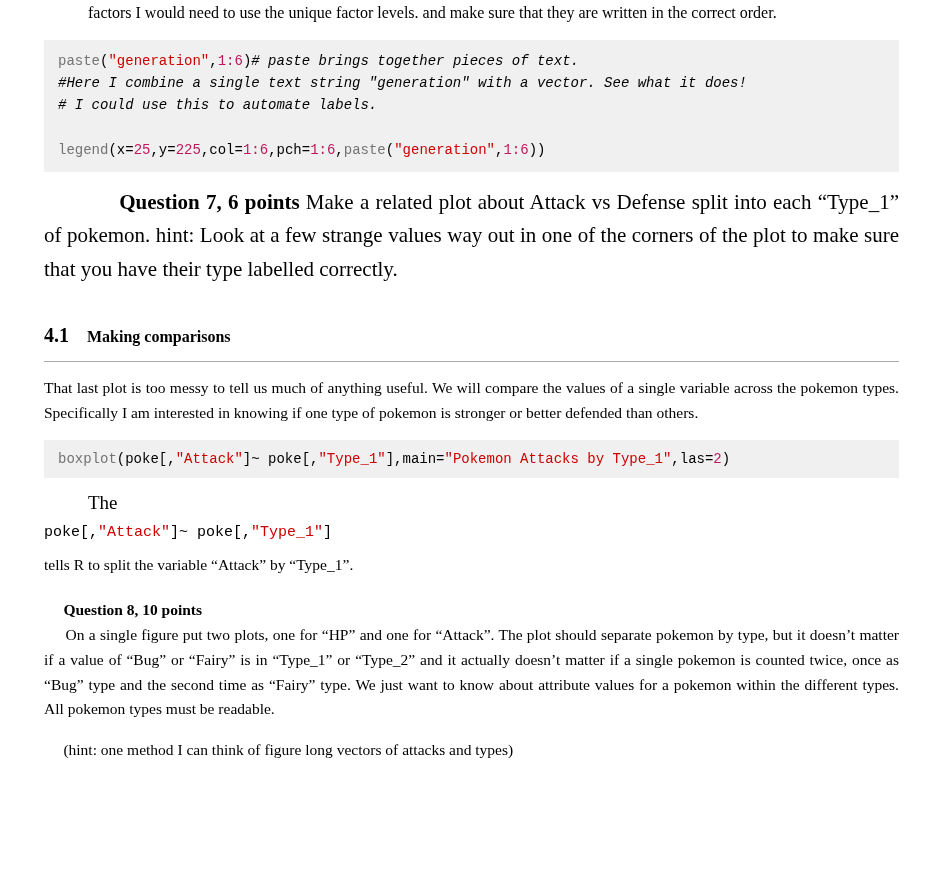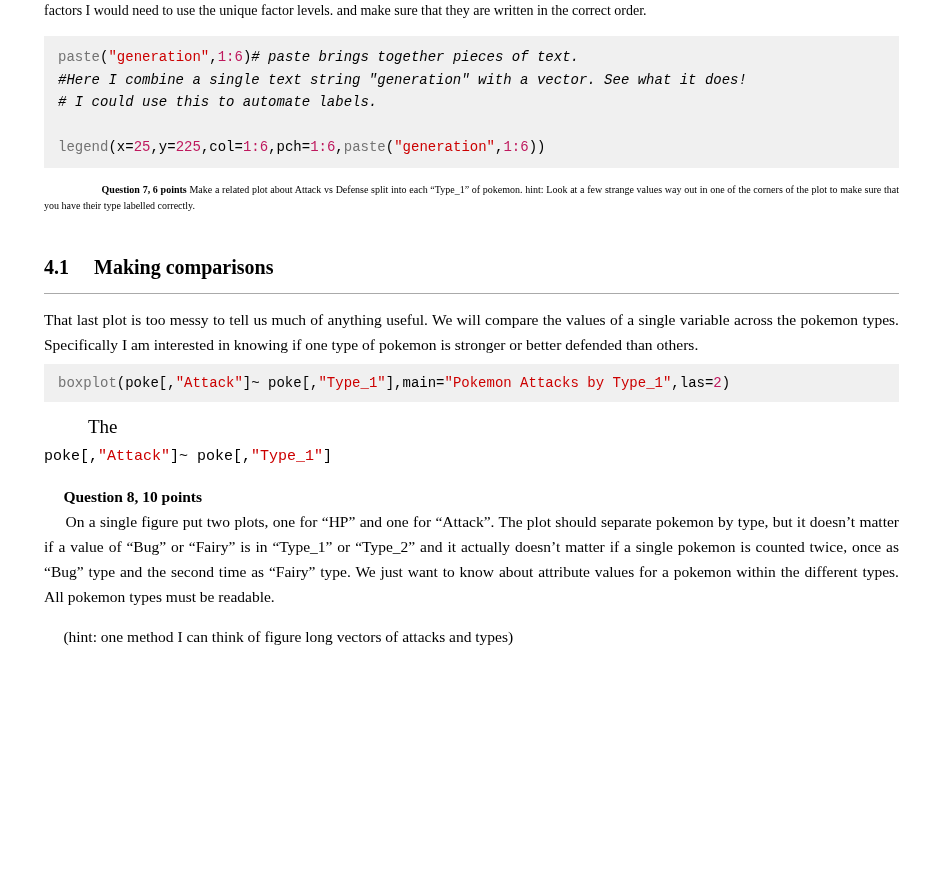--- a/index.html
+++ b/index.html
@@ -17,24 +17,25 @@
       min-height: 875px;
       overflow-x: hidden;
     }
 
     .page-content {
       padding: 0 44px;
       padding-top: 0;
     }
 
     .intro-text {
-      font-size: 14px;
-      line-height: 1.6;
-      margin-bottom: 14px;
-      text-align: justify;
+      font-size: 16px;
+      line-height: 1.6;
+      margin-bottom: 14px;
+      text-align: justify;
+      margin-left: 44px;
     }
 
     .code-block {
       background-color: #f0f0f0;
       padding: 10px 14px;
       margin-bottom: 14px;
       font-family: "Courier New", Courier, monospace;
       font-size: 14px;
       line-height: 1.6;
       border-radius: 0;
@@ -65,58 +66,58 @@
       color: #000000;
       font-style: italic;
     }
 
     .code-plain {
       color: #000000;
     }
 
     .question-block {
       margin-bottom: 16px;
-      font-size: 10px;
+      font-size: 21px;
       line-height: 1.6;
       text-align: justify;
     }
 
     .question-label {
       font-weight: bold;
     }
 
     .section-heading {
       margin-top: 22px;
       margin-bottom: 14px;
       display: flex;
       align-items: baseline;
-      gap: 25px;
+      gap: 18px;
     }
 
     .section-number {
       font-size: 20px;
       font-weight: bold;
     }
 
     .section-title {
-      font-size: 20px;
+      font-size: 16px;
       font-weight: bold;
       margin-top: 20px;
     }
 
     .section-rule {
       border: none;
       border-bottom: 1px solid #aaa;
       margin-bottom: 14px;
     }
 
     .body-text {
       font-size: 15.5px;
       line-height: 1.6;
-      margin-bottom: 6px;
+      margin-bottom: 14px;
       text-align: justify;
     }
 
     .the-text {
       font-size: 19px;
       padding-left: 44px;
       margin-bottom: 10px;
     }
 
     .tells-text {
@@ -176,20 +177,23 @@
   <div class="code-block-inline">
     <span class="code-keyword">boxplot</span><span class="code-plain">(poke[,</span><span class="code-string">"Attack"</span><span class="code-plain">]~ poke[,</span><span class="code-string">"Type_1"</span><span class="code-plain">],main=</span><span class="code-string">"Pokemon Attacks by Type_1"</span><span class="code-plain">,las=</span><span class="code-number">2</span><span class="code-plain">)</span>
   </div>
 
   <p class="the-text">The</p>
 
   <div style="font-family: 'Courier New', Courier, monospace; font-size: 15px; margin-bottom: 12px; padding-left: 0;">
     <span class="code-plain">poke[,</span><span class="code-string">"Attack"</span><span class="code-plain">]~ poke[,</span><span class="code-string">"Type_1"</span><span class="code-plain">]</span>
   </div>
 
+  <p class="tells-text">
+    <span>tells R to split the variable “Attack” by “Type_1”.</span>
+  </p>
 
   <div class="question-8-block">
     <p style="margin-bottom: 0; line-height: 1.6; margin-top: 20px;">
       &nbsp;&nbsp;&nbsp;&nbsp;&nbsp;<span class="question-8-label">Question 8, 10 points</span>
     </p>
     <p style="line-height: 1.6; text-align: justify; margin-bottom: 16px;">
       &nbsp;&nbsp;&nbsp;&nbsp;&nbsp;<span>On a single figure put two plots, one for “HP” and one for “Attack”.  The plot should separate pokemon by type, but it doesn’t matter if a value of “Bug” or “Fairy” is in “Type_1” or “Type_2” and it actually doesn’t matter if a single pokemon is counted twice, once as “Bug” type and the second time as “Fairy” type.  We just want to know about attribute values for a pokemon within the different types.  All pokemon types must be readable.</span>
     </p>
     <p style="line-height: 1.6; text-align: justify;">
       &nbsp;&nbsp;&nbsp;&nbsp;&nbsp;<span>(hint: one method I can think of figure long vectors of attacks and types)</span>

